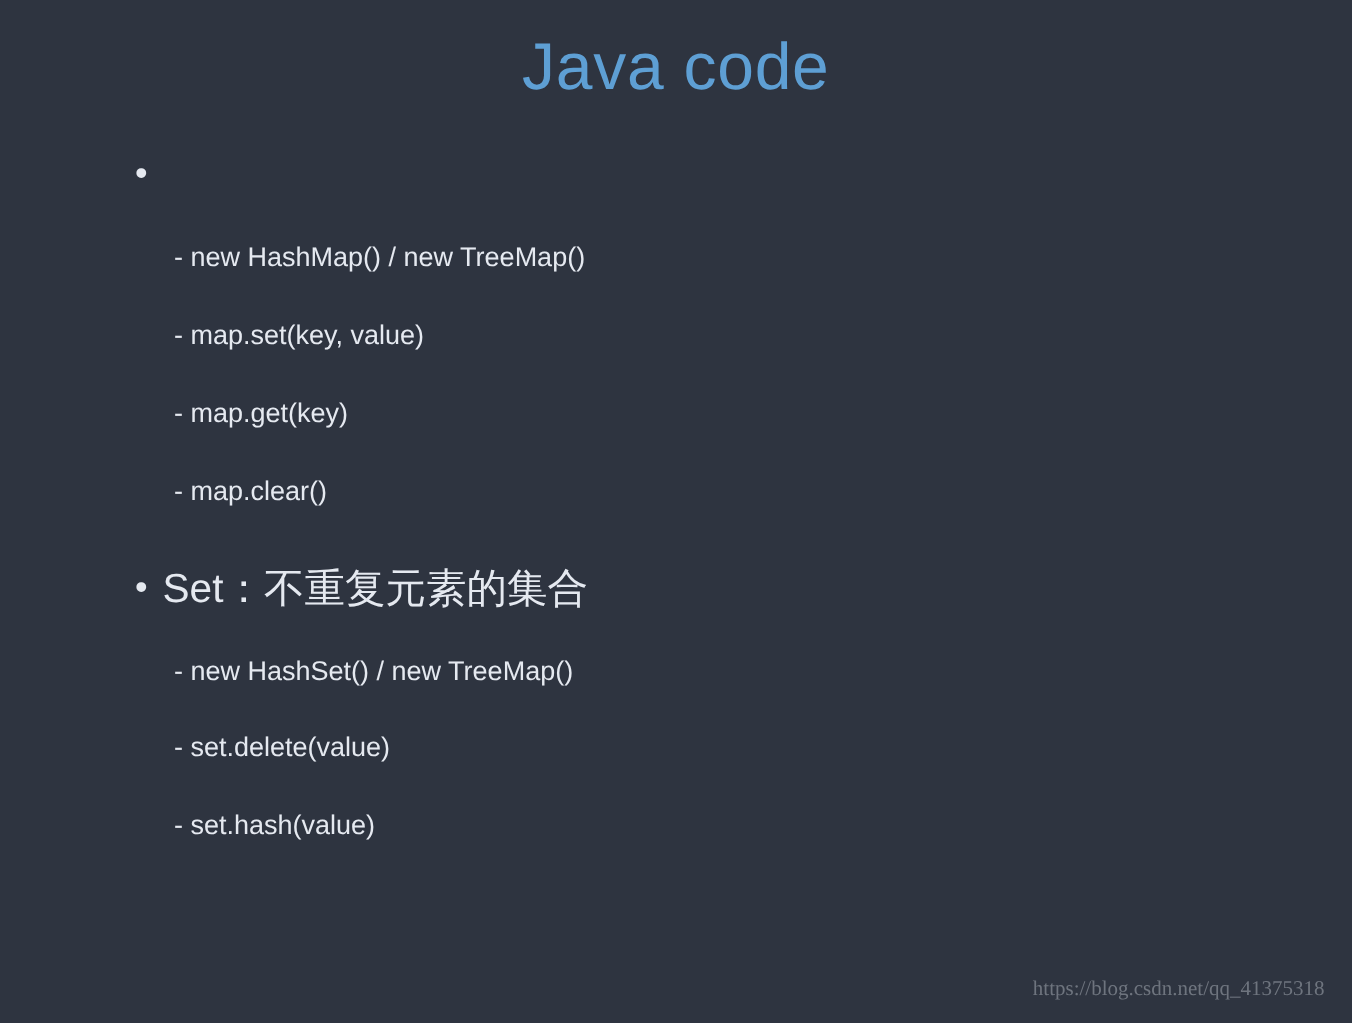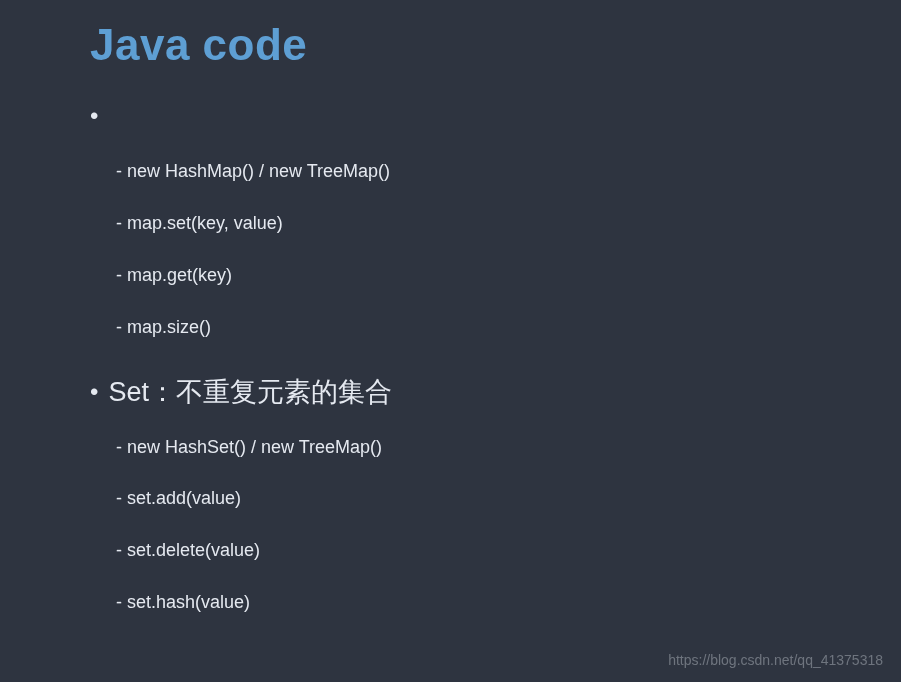--- a/index.html
+++ b/index.html
@@ -15,23 +15,24 @@
       color: #d8dee9;
       overflow: hidden;
       position: relative;
     }
     .slide {
       padding: 20px 90px 0 90px;
     }
     .title {
       color: #5e9fd4;
       font-size: 44px;
-      font-weight: 700;
+      font-weight: 400;
       margin-bottom: 28px;
       letter-spacing: 0.5px;
+      text-align: center;
     }
     .section {
       margin-bottom: 32px;
     }
     .section-header {
       display: flex;
       align-items: flex-start;
       font-size: 27px;
       color: #e5e9f0;
       margin-bottom: 6px;
@@ -54,48 +55,47 @@
     .sub-list li::before {
       content: "- ";
     }
     .watermark {
       position: absolute;
       right: 18px;
       bottom: 14px;
       font-size: 14px;
       color: #8a9099;
       opacity: 0.7;
-      font-family: Liberation Sans, sans-serif;
+      font-family: Liberation Serif, serif;
     }
   </style>
 </head>
 <body>
 
 <div class="slide">
   <h1 class="title">Java code</h1>
 
   <div class="section">
     <div class="section-header">
       <span class="bullet">•</span>
     </div>
     <ul class="sub-list">
       <li>new HashMap() / new TreeMap()</li>
       <li>map.set(key, value)</li>
       <li>map.get(key)</li>
-      <li>map.size()</li>
+      <li>map.clear()</li>
     </ul>
   </div>
 
   <div class="section">
     <div class="section-header">
       <span class="bullet">•</span>
       <span>Set：不重复元素的集合</span>
     </div>
     <ul class="sub-list">
       <li>new HashSet() / new TreeMap()</li>
-      <li>set.add(value)</li>
       <li>set.delete(value)</li>
       <li>set.hash(value)</li>
     </ul>
   </div>
 </div>
 
 <div class="watermark">https://blog.csdn.net/qq_41375318</div>
 
 </body></html>

